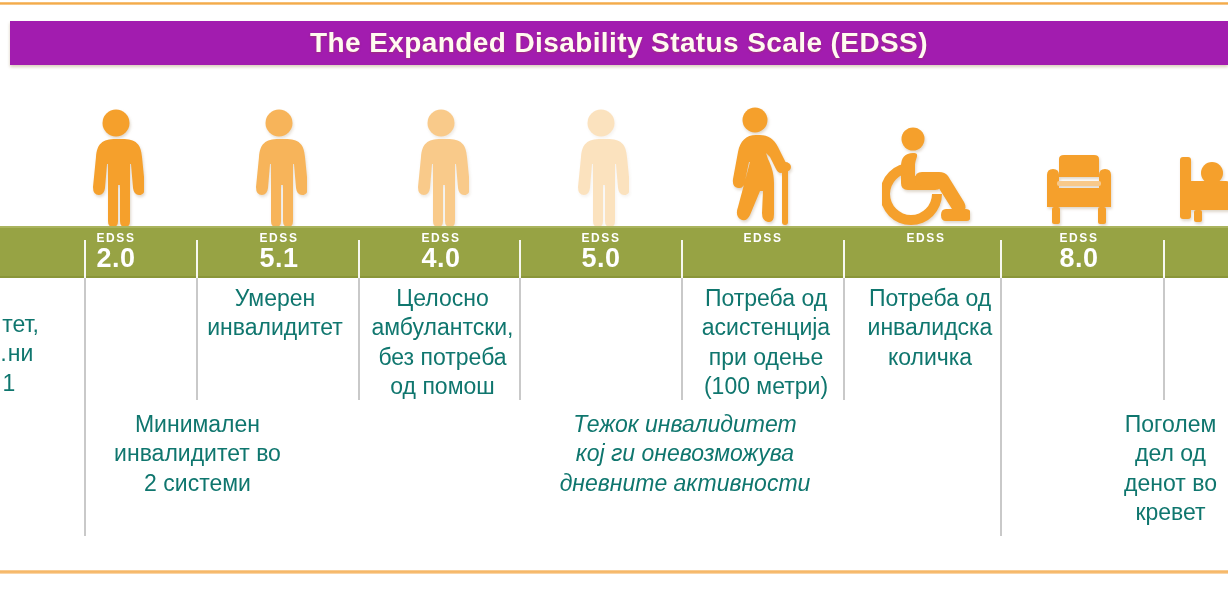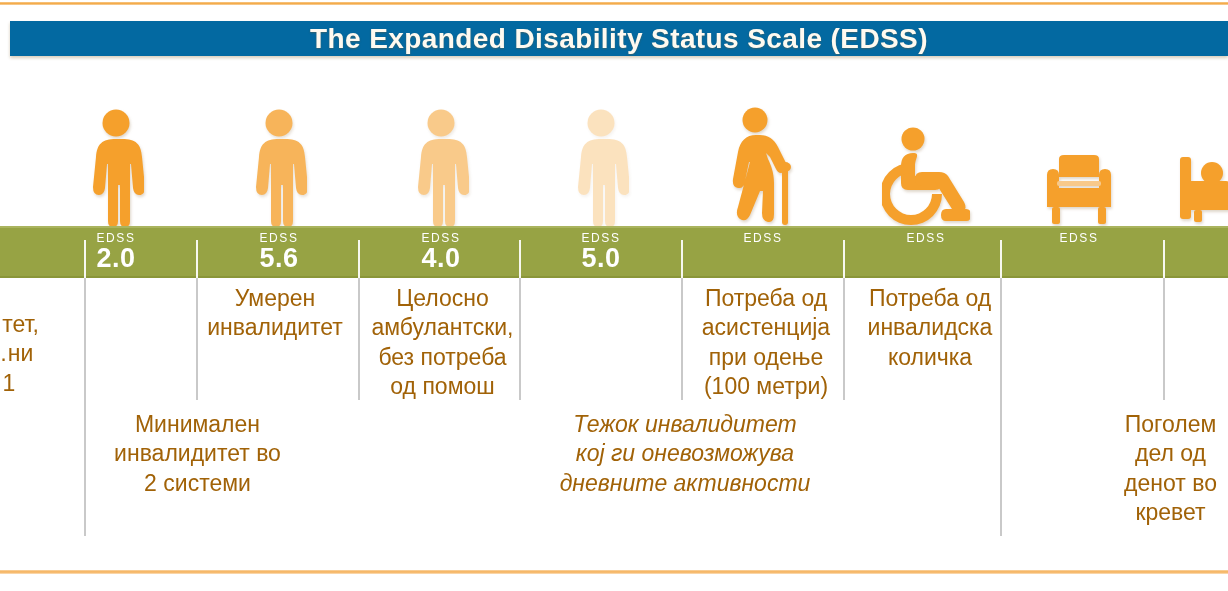--- a/index.html
+++ b/index.html
@@ -29,22 +29,22 @@
     top: 570px;
     height: 4px;
     background: linear-gradient(to bottom, #f9d5a6, #f5ae54, #fbe2c2);
   }
 
   
   .banner {
     position: absolute;
     left: 10px; right: 0;
     top: 21px;
-    height: 35px;
-    background: #0369a1;
+    height: 44px;
+    background: #a21caf;
     box-shadow: 0 2px 3px rgba(120, 80, 10, 0.28);
     display: flex;
     align-items: center;
     justify-content: center;
   }
   .banner-title {
     color: #fffaf0;
     font-size: 28px;
     font-weight: bold;
     letter-spacing: 0.4px;
@@ -97,42 +97,42 @@
     top: 4px;
     width: 130px;
     text-align: center;
     color: #ffffff;
     line-height: 1;
     pointer-events: none;
   }
   .scale-label .edss-word {
     display: block;
     font-size: 12px;
-    font-weight: normal;
+    font-weight: bold;
     letter-spacing: 1.6px;
     margin-bottom: 1px;
   }
   .scale-label .edss-value {
     display: block;
     font-size: 27px;
     font-weight: bold;
     letter-spacing: 0.5px;
   }
 
   
   .connector {
     position: absolute;
     width: 2px;
     background: #c9c9c9;
   }
 
   
   .caption {
     position: absolute;
-    color: #a16207;
+    color: #0f766e;
     font-size: 23px;
     line-height: 1.28;
     text-align: center;
     white-space: pre-line;
   }
   .caption.row-upper { top: 284px; }
   .caption.row-lower { top: 410px; }
 </style>
 </head>
 <body>
@@ -243,38 +243,39 @@
   <div class="tick" style="left:843px;"></div>
   <div class="tick" style="left:1000px;"></div>
   <div class="tick" style="left:1163px;"></div>
 
   <div class="scale-label" style="left:51px;">
     <span class="edss-word">EDSS</span>
     <span class="edss-value">2.0</span>
   </div>
   <div class="scale-label" style="left:214px;">
     <span class="edss-word">EDSS</span>
-    <span class="edss-value">5.6</span>
+    <span class="edss-value">5.1</span>
   </div>
   <div class="scale-label" style="left:376px;">
     <span class="edss-word">EDSS</span>
     <span class="edss-value">4.0</span>
   </div>
   <div class="scale-label" style="left:536px;">
     <span class="edss-word">EDSS</span>
     <span class="edss-value">5.0</span>
   </div>
   <div class="scale-label" style="left:698px;">
     <span class="edss-word">EDSS</span>
   </div>
   <div class="scale-label" style="left:861px;">
     <span class="edss-word">EDSS</span>
   </div>
   <div class="scale-label" style="left:1014px;">
     <span class="edss-word">EDSS</span>
+    <span class="edss-value">8.0</span>
   </div>
 </div>
 
 <div class="connector" style="left:84px;  top:278px; height:258px;"></div>
 <div class="connector" style="left:196px; top:278px; height:122px;"></div>
 <div class="connector" style="left:358px; top:278px; height:122px;"></div>
 <div class="connector" style="left:519px; top:278px; height:122px;"></div>
 <div class="connector" style="left:681px; top:278px; height:122px;"></div>
 <div class="connector" style="left:843px; top:278px; height:122px;"></div>
 <div class="connector" style="left:1000px; top:278px; height:258px;"></div>

